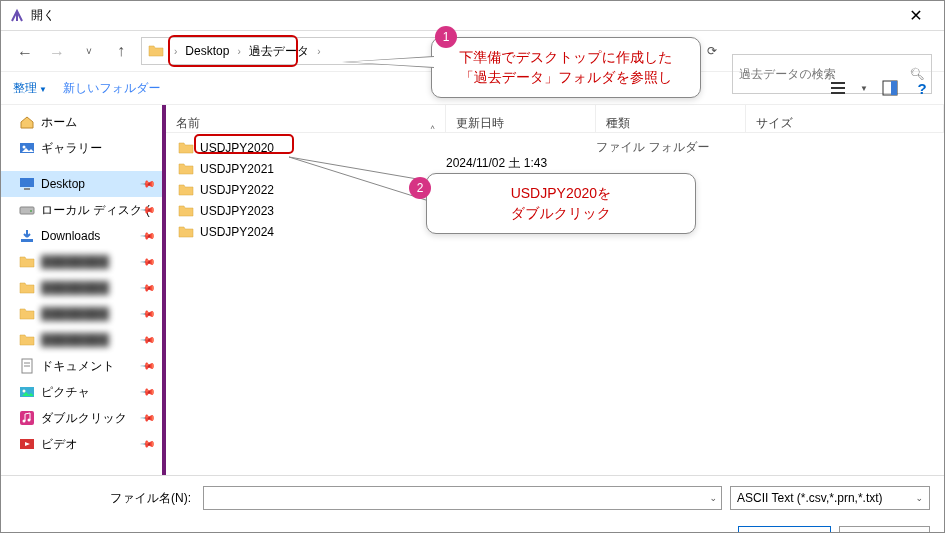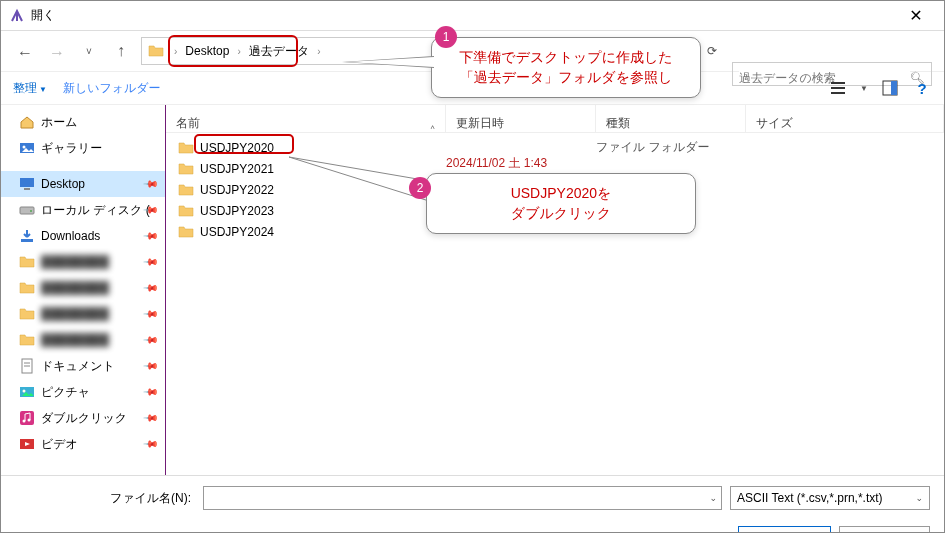--- a/index.html
+++ b/index.html
@@ -9,48 +9,48 @@
 .titlebar .title { flex: 1; font-size: 12px; }
 .titlebar .close { width: 40px; height: 28px; display: flex; align-items: center; justify-content: center; font-size: 16px; cursor: pointer; }
 .navbar { height: 40px; display: flex; align-items: center; padding: 0 12px; gap: 8px; }
 .navbtn { width: 24px; height: 24px; display: flex; align-items: center; justify-content: center; color: #555; font-size: 16px; }
 .breadcrumb-wrap { flex: 1; display: flex; align-items: center; border: 1px solid #ccc; height: 28px; padding: 0 6px; position: relative; }
 .breadcrumb-wrap .folder-icon { width: 16px; height: 16px; margin-right: 6px; }
 .breadcrumb-wrap .sep { color: #888; margin: 0 4px; font-size: 10px; }
 .breadcrumb-wrap .crumb { padding: 2px 4px; }
 .breadcrumb-highlight { position: absolute; left: 26px; top: -3px; width: 130px; height: 32px; border: 2px solid #cc0000; border-radius: 6px; pointer-events: none; }
 .refresh { width: 24px; color: #555; text-align:center; }
-.searchbox { width: 200px; height: 24px; border: 1px solid #ccc; display: flex; align-items: flex-end; padding: 0 6px; color: #777; margin-top: 46px; }
+.searchbox { width: 200px; height: 40px; border: 1px solid #ccc; display: flex; align-items: center; padding: 0 6px; color: #777; margin-top: 46px; }
 .searchbox input { flex:1; border:none; outline:none; font-size:12px; color:#333; }
 .searchbox .sicon { color:#777; }
 .toolbar { height: 34px; display: flex; align-items: center; padding: 0 12px; border-top: 1px solid #eee; border-bottom: 1px solid #eee; }
 .toolbar .left { display:flex; align-items:center; gap:16px; }
 .toolbar .org { color: #0066cc; }
 .toolbar .newf { color: #3b82f6; }
 .toolbar .dd { font-size: 8px; color:#0066cc; margin-left:2px;}
 .toolbar .right { margin-left: auto; display:flex; align-items:center; gap:12px; }
 .toolbar .right .ico { width:20px; height:20px; display:flex; align-items:center; justify-content:center; }
 .body { display:flex; height: 370px; }
-.sidebar { width: 165px; border-right: 1px solid #701a75; overflow-y:auto; padding: 4px 0; }
+.sidebar { width: 165px; border-right: 4px solid #701a75; overflow-y:auto; padding: 4px 0; }
 .side-item { display:flex; align-items:center; height: 26px; padding: 0 8px 0 18px; gap:6px; position:relative; }
 .side-item.selected { background: #cde8ff; }
 .side-item .pin { position:absolute; right:8px; color:#888; font-size:12px; transform: rotate(45deg); }
 .side-item .icn { width:16px; height:16px; flex-shrink:0; }
 .side-item .lbl { white-space:nowrap; overflow:hidden; text-overflow:ellipsis; }
 .blurred { filter: blur(3px); opacity:0.7; }
 .main { flex:1; display:flex; flex-direction:column; }
 .cols { display:flex; height: 28px; align-items:center; border-bottom: 1px solid #eee; color:#444; font-size:12px; }
 .cols .c { padding: 0 10px; border-right:1px solid #eee; height:100%; display:flex; align-items:flex-end; position:relative; }
 .cols .c .sortup { font-size:8px; margin-left:auto; color:#666; }
 .c-name { width: 280px; } .c-date { width: 150px; } .c-type { width: 150px; } .c-size { flex:1; }
 .filelist { flex:1; padding: 4px 0; position:relative; }
 .row { display:flex; align-items:center; height:21px; padding-left:12px; }
 .row .ficn { width:16px; height:16px; margin-right:6px; }
 .row .fname { width: 246px; }
-.row .fdate { width: 150px; color:#b91c1c;margin-top:31px; }
+.row .fdate { width: 150px; color:#000000;margin-top:31px; }
 .row .ftype { width: 150px; color:#555; }
 .row-hl { position:absolute; left: 28px; top: 1px; width: 100px; height: 20px; border:2px solid #cc0000; border-radius:5px; pointer-events:none; }
 .bottom { border-top:1px solid #ddd; padding: 10px 14px; }
 .filerow { display:flex; align-items:center; gap:8px; margin-bottom:16px; }
 .filerow label { width: 180px; text-align:right; padding-right:4px; }
 .filerow .combo { flex:1; height:24px; border:1px solid #999; display:flex; align-items:center; padding:0 4px; }
 .filerow .combo .dd { margin-left:auto; font-size:9px; color:#555; }
 .filerow .filter { width:200px; height:24px; border:1px solid #999; display:flex; align-items:center; padding:0 6px; }
 .filerow .filter .dd { margin-left:auto; font-size:9px; color:#555; }
 .btns { display:flex; justify-content:flex-end; gap:8px; }

